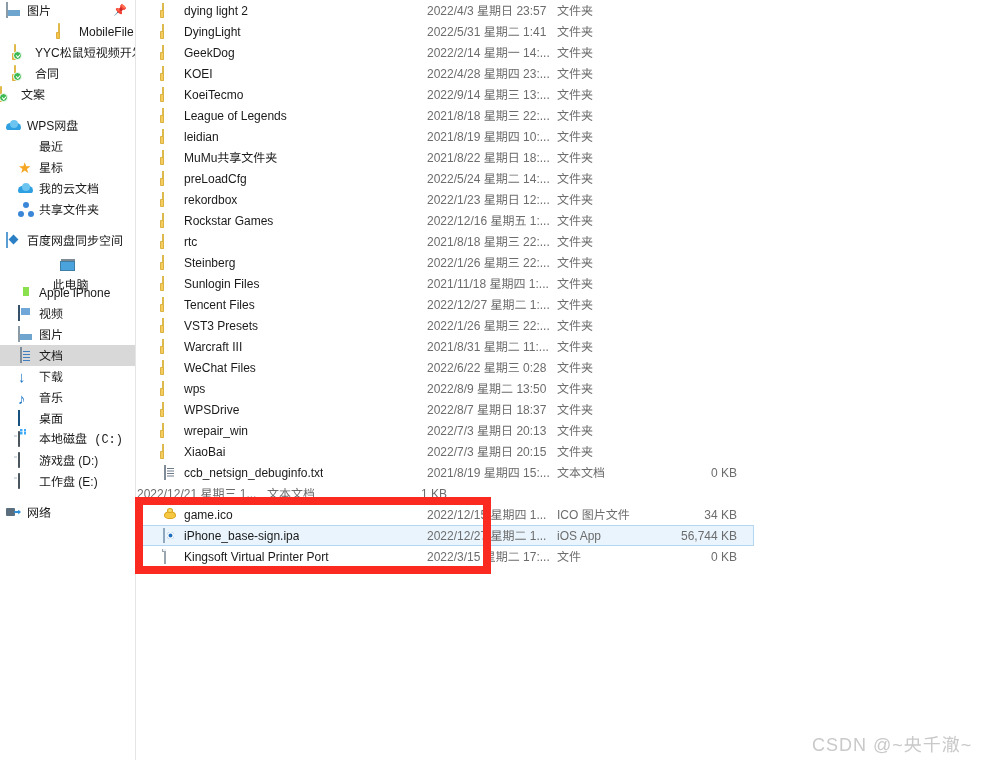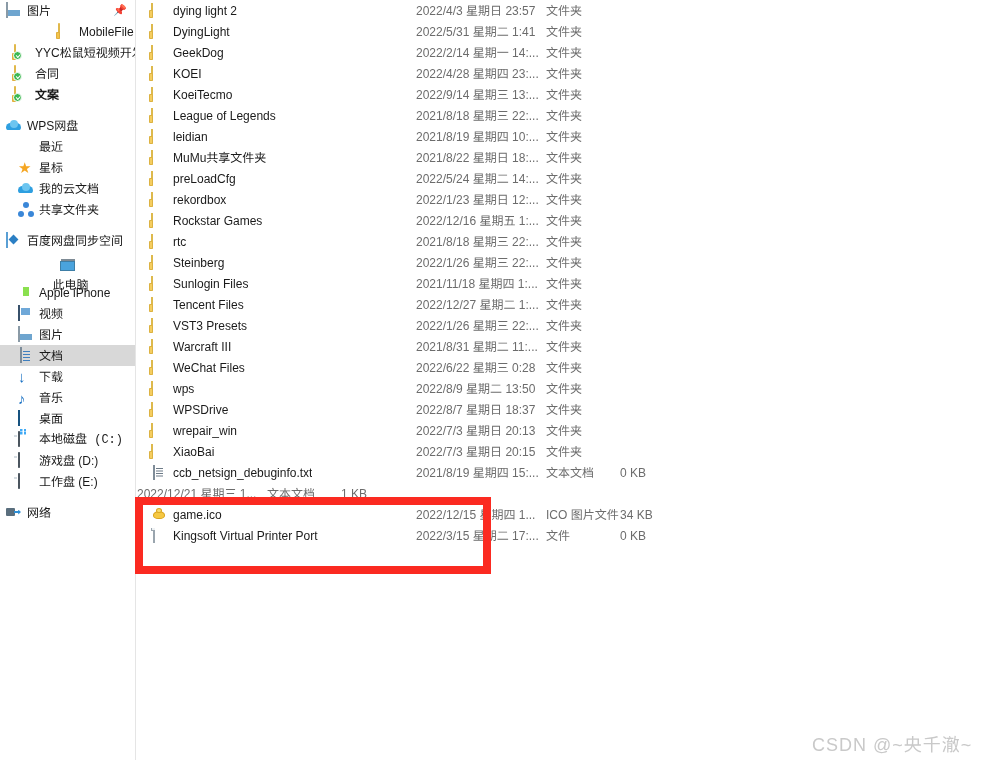--- a/index.html
+++ b/index.html
@@ -357,20 +357,21 @@
   }
   .cell { position: relative; z-index: 2; }
   .c-name {
     width: 279px;
     flex: 0 0 279px;
     display: flex;
     align-items: center;
     padding-left: 14px;
     box-sizing: border-box;
     overflow: hidden;
+    margin-left: 11px;
   }
   .c-name .nm {
     font-size: 12px;
     color: #1a1a1a;
     line-height: 16px;
     overflow: hidden;
     text-overflow: ellipsis;
   }
   .c-date {
     width: 126px;
@@ -389,20 +390,21 @@
     padding-left: 4px;
     box-sizing: border-box;
     overflow: hidden;
   }
   .c-size {
     width: 120px;
     flex: 0 0 120px;
     font-size: 12px;
     color: #6c6c6c;
     line-height: 16px;
+    text-align: right;
     padding-right: 14px;
     box-sizing: border-box;
   }
 
   
   .f-ico {
     width: 16px; height: 16px;
     flex: 0 0 16px;
     margin-right: 6px;
     position: relative;
@@ -546,21 +548,21 @@
         <span class="ic-sync" style="display:block;position:relative;width:16px;height:16px;"><span class="ic-folder"></span><span class="badge"></span></span>
       </span>
       <span class="nav-label">YYC松鼠短视频开发</span>
     </div>
     <div class="nav-item" style="padding-left: 14px;">
       <span class="nav-ico">
         <span class="ic-sync" style="display:block;position:relative;width:16px;height:16px;"><span class="ic-folder"></span><span class="badge"></span></span>
       </span>
       <span class="nav-label">合同</span>
     </div>
-    <div class="nav-item" style="padding-left: 14px; font-weight: bold;">
+    <div class="nav-item" style="">
       <span class="nav-ico">
         <span class="ic-sync" style="display:block;position:relative;width:16px;height:16px;"><span class="ic-folder"></span><span class="badge"></span></span>
       </span>
       <span class="nav-label">文案</span>
     </div>
     <div class="nav-spacer"></div>
     <div class="nav-item" style="padding-left: 6px;">
       <span class="nav-ico"><span class="ic-cloud"></span></span>
       <span class="nav-label">WPS网盘</span>
     </div>
@@ -852,20 +854,30 @@
     </div>
     <div class="row">
       <div class="c-name cell">
         <span class="f-ico cell"><span class="fi-chick"></span></span>
         <span class="nm">game.ico</span>
       </div>
       <div class="c-date cell">2022/12/15 星期四 1...</div>
       <div class="c-type cell">ICO 图片文件</div>
       <div class="c-size cell">34 KB</div>
     </div>
+    <div class="row selected">
+      <div class="rowbg"></div>
+      <div class="c-name cell">
+        <span class="f-ico cell"><span class="fi-ipa"></span></span>
+        <span class="nm">iPhone_base-sign.ipa</span>
+      </div>
+      <div class="c-date cell">2022/12/27 星期二 1...</div>
+      <div class="c-type cell">iOS App</div>
+      <div class="c-size cell">56,744 KB</div>
+    </div>
     <div class="row">
       <div class="c-name cell">
         <span class="f-ico cell"><span class="fi-blank"></span></span>
         <span class="nm">Kingsoft Virtual Printer Port</span>
       </div>
       <div class="c-date cell">2022/3/15 星期二 17:...</div>
       <div class="c-type cell">文件</div>
       <div class="c-size cell">0 KB</div>
     </div>
   </div>

